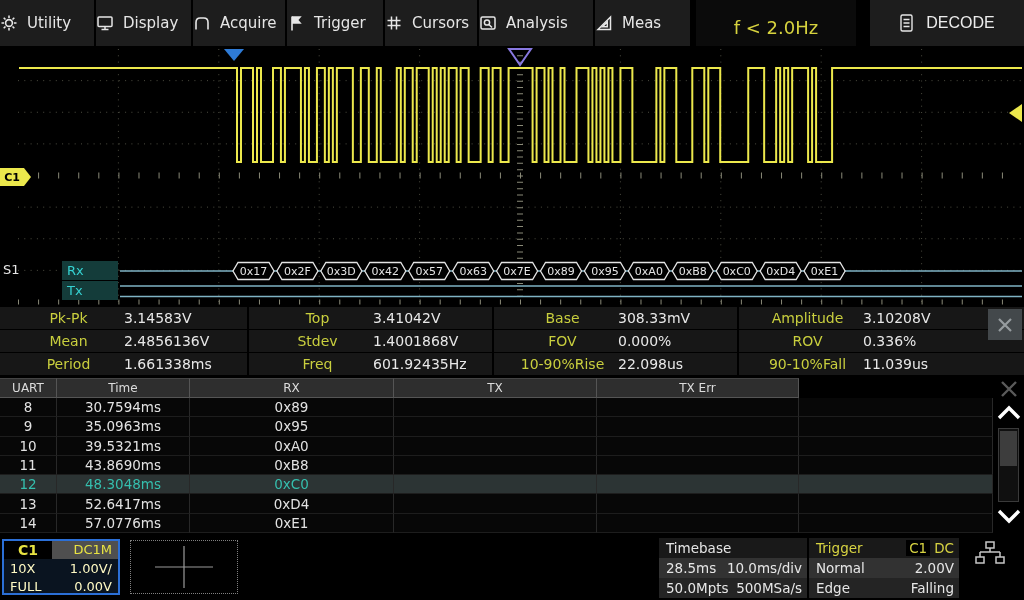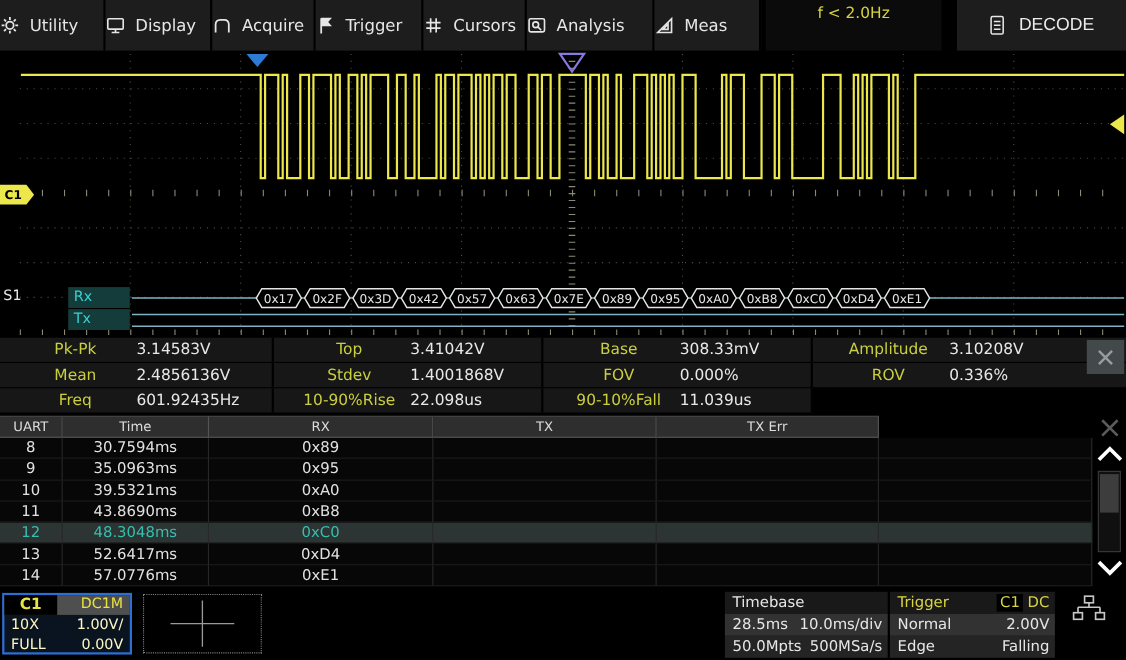--- a/index.html
+++ b/index.html
@@ -9,21 +9,21 @@
   
   #menubar{position:absolute;top:0;left:0;width:1024px;height:46px;display:flex;background:#000;}
   .menu-item{display:flex;align-items:center;gap:9px;background:#1d1d1d;border-right:2px solid #000;
              box-sizing:border-box;font-size:15px;height:46px;cursor:default;}
   .menu-item svg{flex:0 0 auto;}
   .mw1{width:96px}.mw2{width:97px}.mw3{width:94px}.mw4{width:98px}.mw5{width:94px}.mw6{width:97px}.mw7{width:116px}
   #status-box{width:160px;height:46px;background:#0b0b0b;display:flex;flex-direction:column;margin-left:4px;box-sizing:border-box;}
   #status-row1{height:22px;display:flex;align-items:center;border-bottom:1px solid #1f1f1f;}
   #brand{flex:1;text-align:center;font-weight:bold;font-size:15px;letter-spacing:1px;color:#b6b6b6;}
   #acq-state{width:62px;text-align:center;font-size:15px;color:#3b87d8;border-left:1px solid #2a2a2a;}
-  #freq-counter{height:23px;display:flex;align-items:center;justify-content:center;font-size:14px;color:#d6d23e;}
+  #freq-counter{height:23px;display:flex;align-items:center;justify-content:center;font-size:18px;color:#d6d23e;margin-top:16px;}
   #decode-btn{flex:1;background:#1d1d1d;display:flex;align-items:center;justify-content:center;gap:12px;
               font-size:16px;color:#ececec;margin-left:14px;border:none;}
 
   
   #scope-area{position:absolute;top:46px;left:0;width:1024px;height:260px;}
   #wave-svg{position:absolute;top:0;left:0;}
   .dec-badge{position:absolute;left:62px;width:56px;height:19px;background:#143c3a;color:#35d2d2;
              font-size:13px;line-height:19px;padding-left:5px;box-sizing:border-box;}
   #s1-label{position:absolute;left:3px;top:216px;font-size:13px;color:#e6e6e6;}
 
@@ -232,20 +232,24 @@
       </div>
     <div class="mcell">
         <span class="mlabel">FOV</span>
         <span class="mvalue">0.000%</span>
       </div>
     <div class="mcell">
         <span class="mlabel">ROV</span>
         <span class="mvalue">0.336%</span>
       </div>
     <div class="mcell">
+        <span class="mlabel">Period</span>
+        <span class="mvalue">1.661338ms</span>
+      </div>
+    <div class="mcell">
         <span class="mlabel">Freq</span>
         <span class="mvalue">601.92435Hz</span>
       </div>
     <div class="mcell">
         <span class="mlabel">10-90%Rise</span>
         <span class="mvalue">22.098us</span>
       </div>
     <div class="mcell">
         <span class="mlabel">90-10%Fall</span>
         <span class="mvalue">11.039us</span>

